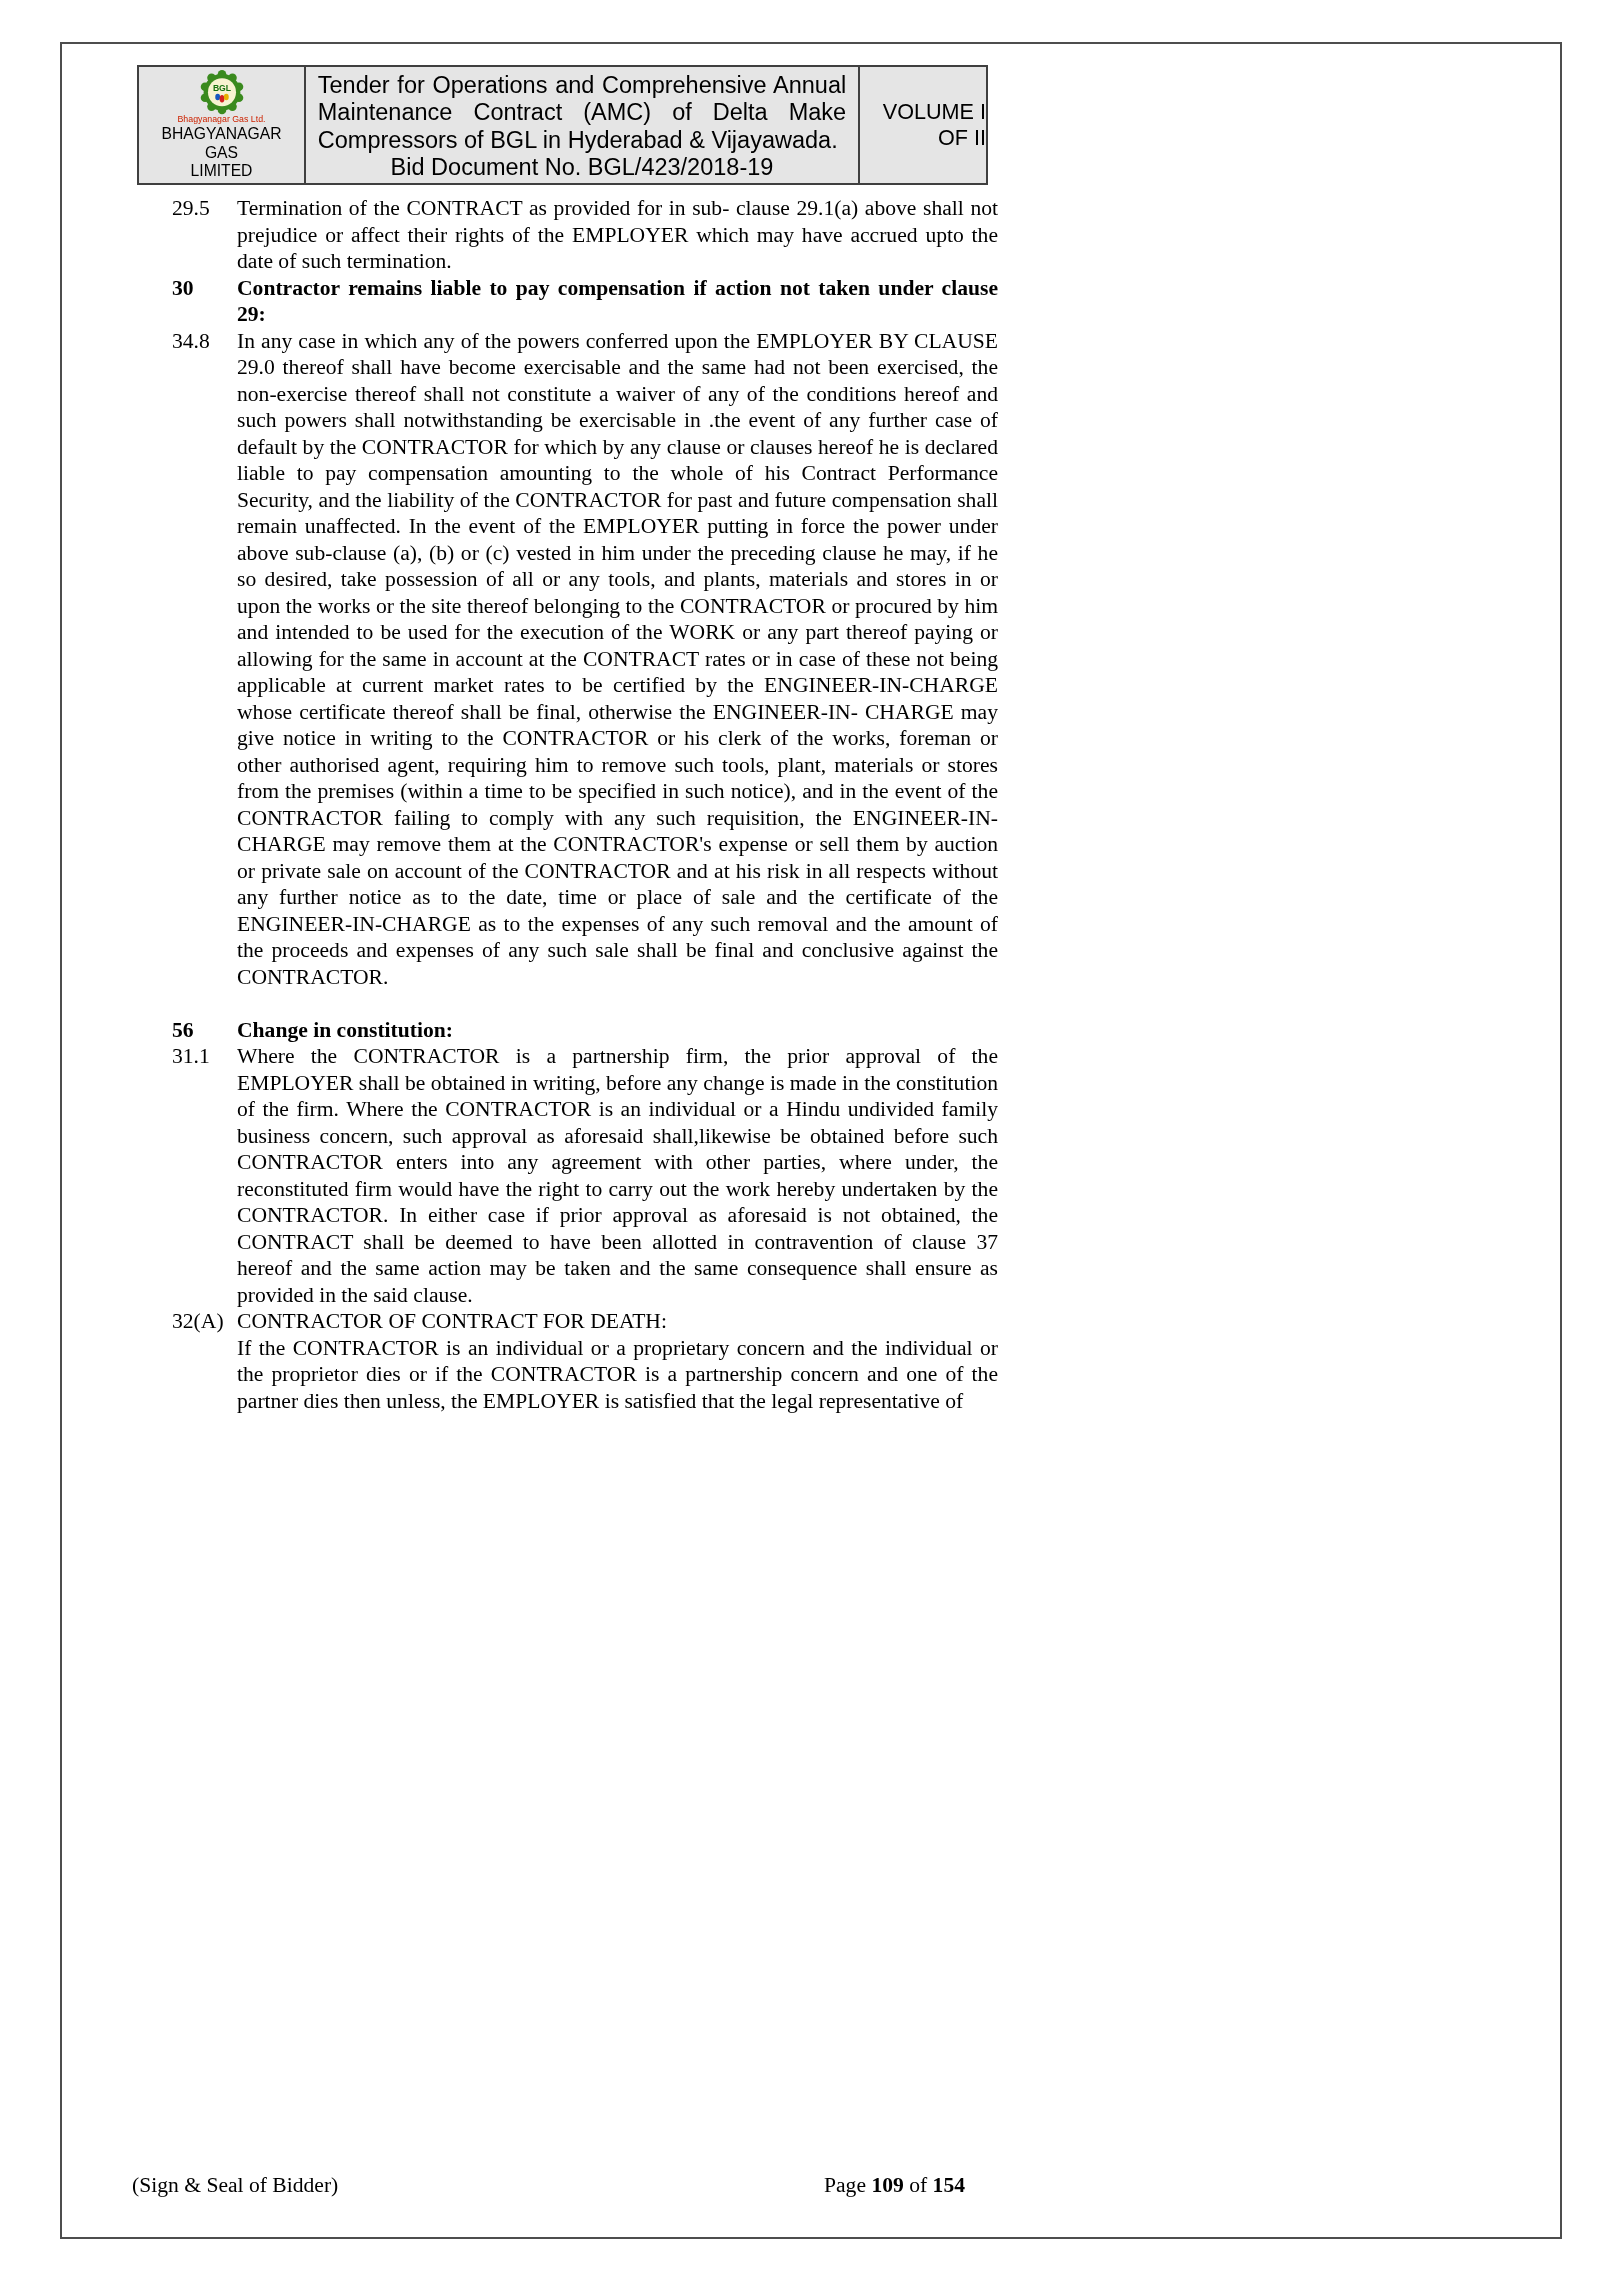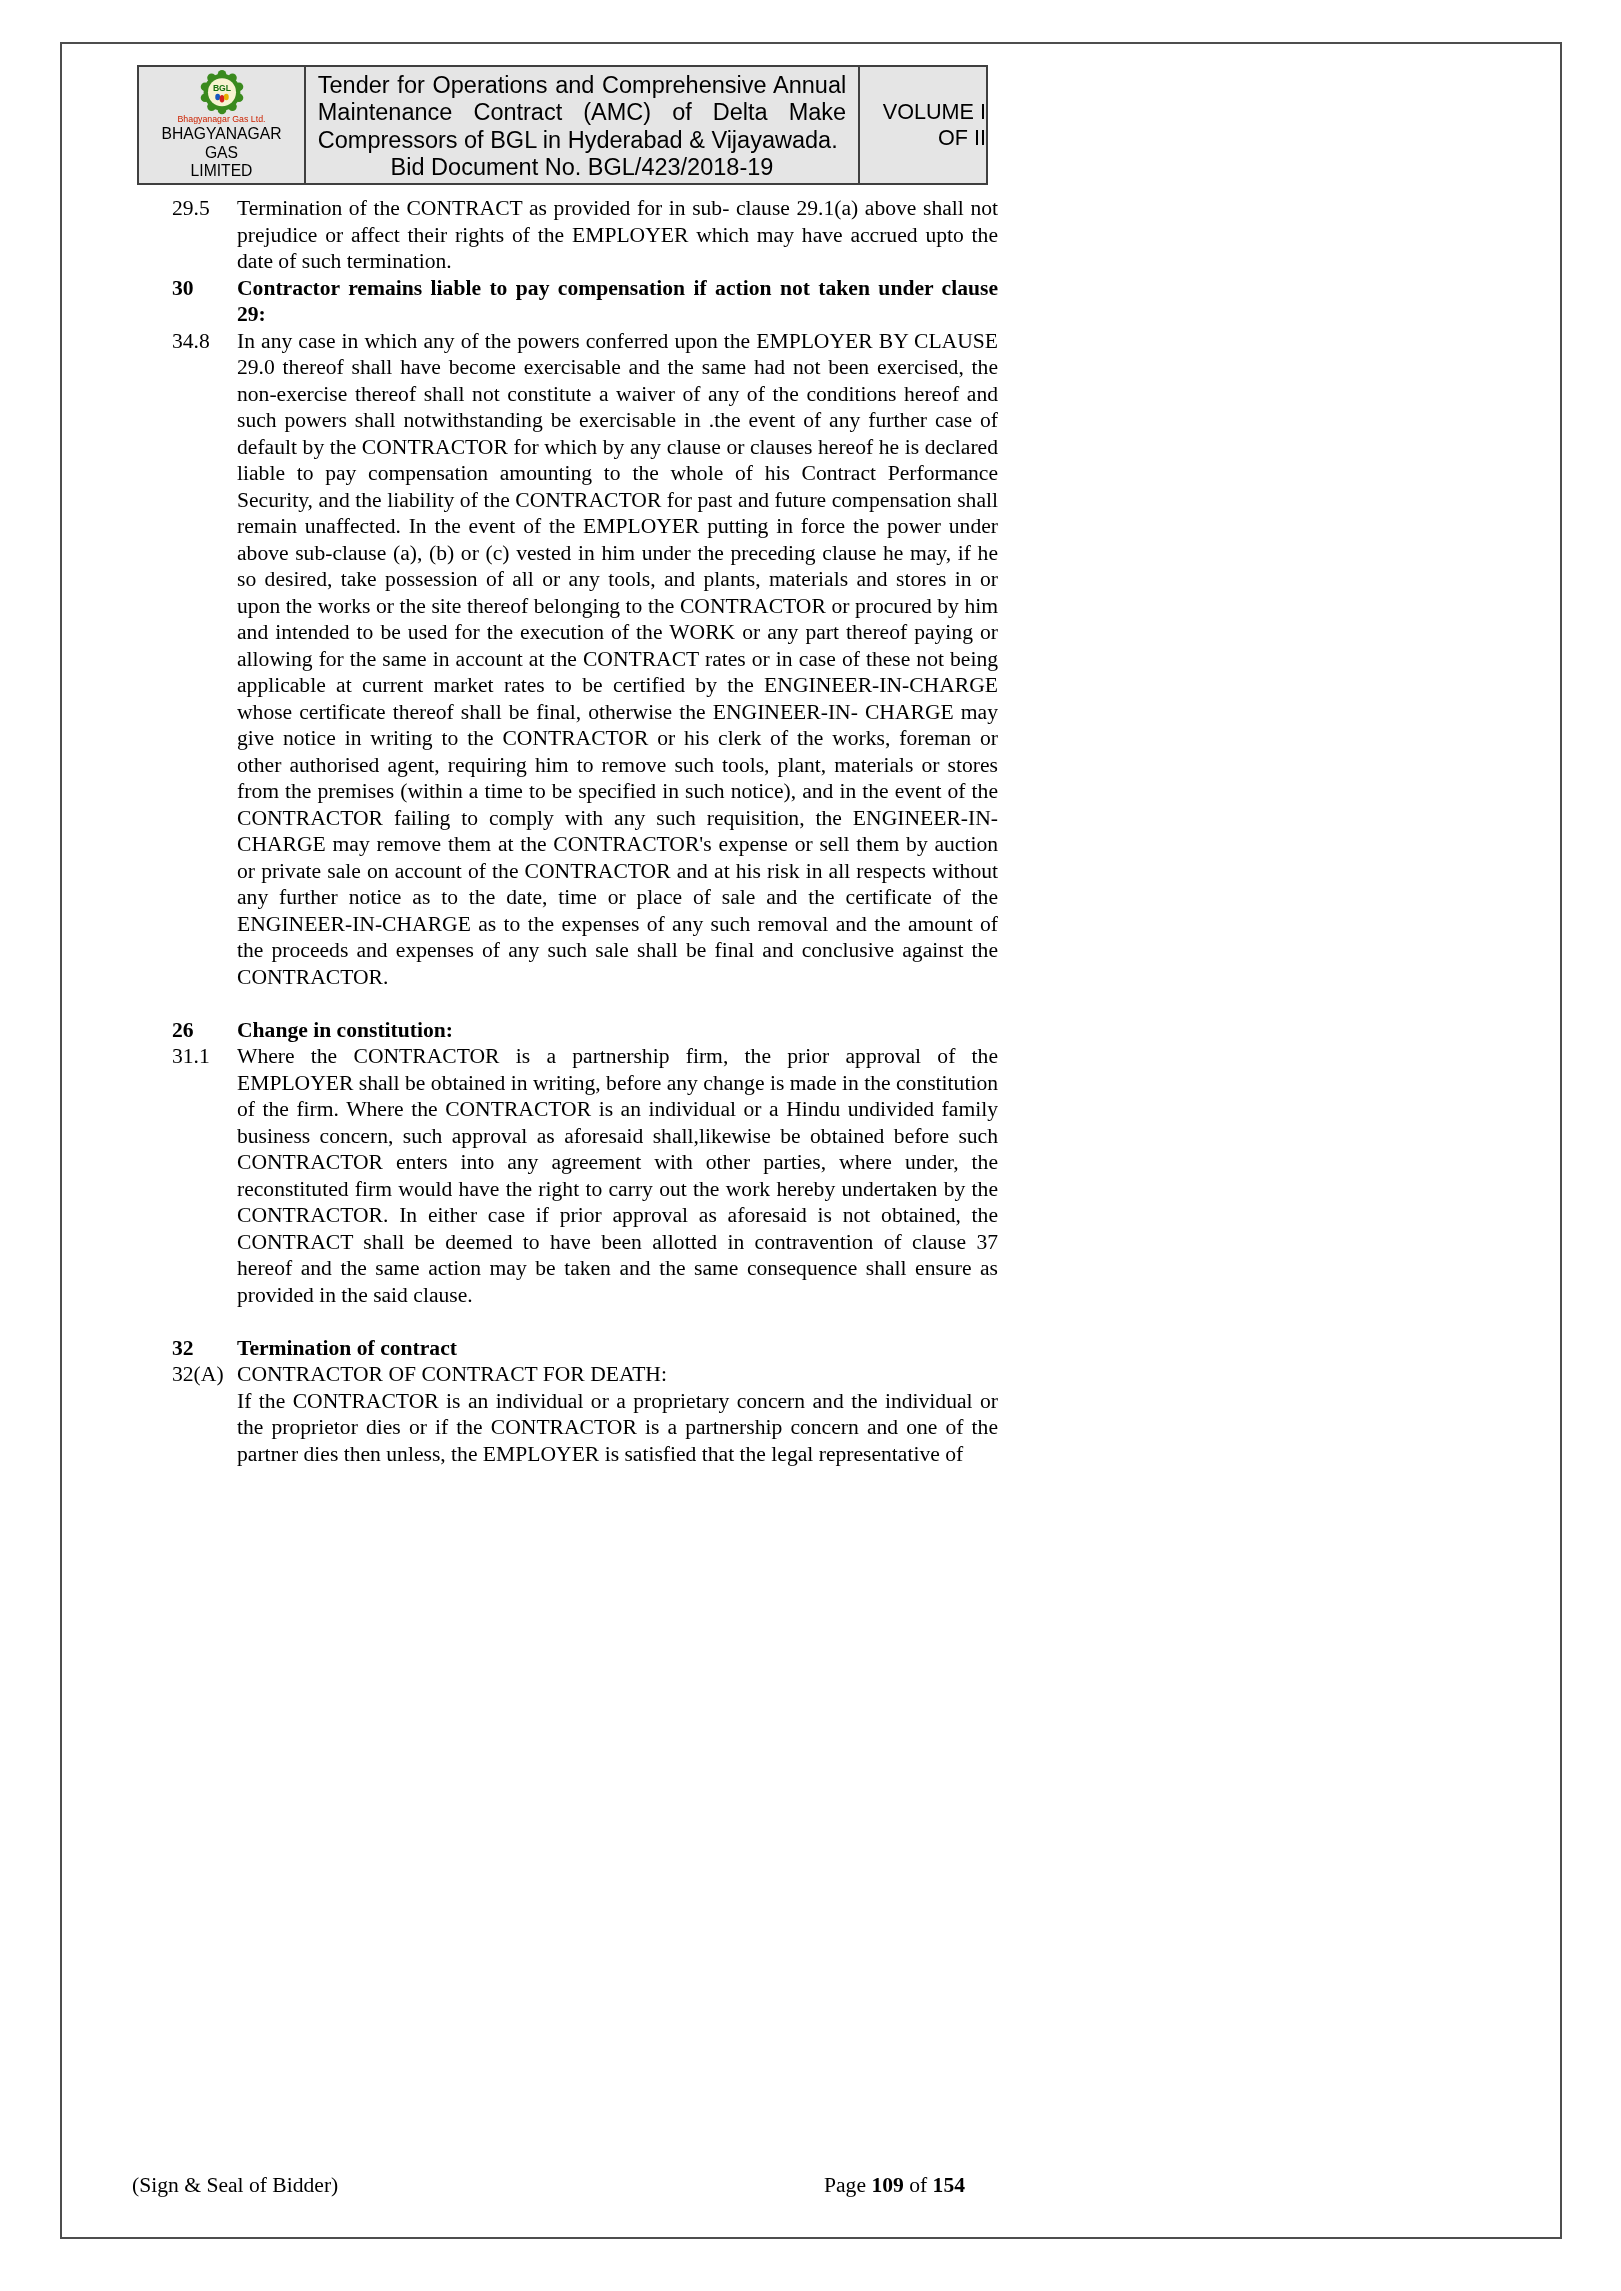--- a/index.html
+++ b/index.html
@@ -128,33 +128,29 @@
     <div class="cnum">30</div>
     <div class="ctext">Contractor remains liable to pay compensation if action not taken under clause 29:</div>
   </div>
 
   <div class="clause">
     <div class="cnum">34.8</div>
     <div class="ctext">In any case in which any of the powers conferred upon the EMPLOYER BY CLAUSE 29.0 thereof shall have become exercisable and the same had not been exercised, the non-exercise thereof shall not constitute a waiver of any of the conditions hereof and such powers shall notwithstanding be exercisable in .the event of any further case of default by the CONTRACTOR for which by any clause or clauses hereof he is declared liable to pay compensation amounting to the whole of his Contract Performance Security, and the liability of the CONTRACTOR for past and future compensation shall remain unaffected. In the event of the EMPLOYER putting in force the power under above sub-clause (a), (b) or (c) vested in him under the preceding clause he may, if he so desired, take possession of all or any tools, and plants, materials and stores in or upon the works or the site thereof belonging to the CONTRACTOR or procured by him and intended to be used for the execution of the WORK or any part thereof paying or allowing for the same in account at the CONTRACT rates or in case of these not being applicable at current market rates to be certified by the ENGINEER-IN-CHARGE whose certificate thereof shall be final, otherwise the ENGINEER-IN- CHARGE may give notice in writing to the CONTRACTOR or his clerk of the works, foreman or other authorised agent, requiring him to remove such tools, plant, materials or stores from the premises (within a time to be specified in such notice), and in the event of the CONTRACTOR failing to comply with any such requisition, the ENGINEER-IN-CHARGE may remove them at the CONTRACTOR's expense or sell them by auction or private sale on account of the CONTRACTOR and at his risk in all respects without any further notice as to the date, time or place of sale and the certificate of the ENGINEER-IN-CHARGE as to the expenses of any such removal and the amount of the proceeds and expenses of any such sale shall be final and conclusive against the CONTRACTOR.</div>
   </div>
 
   <div class="clause bold gap-before">
-    <div class="cnum">26</div>
+    <div class="cnum">56</div>
     <div class="ctext">Change in constitution:</div>
   </div>
 
   <div class="clause">
     <div class="cnum">31.1</div>
     <div class="ctext">Where the CONTRACTOR is a partnership firm, the prior approval of the EMPLOYER shall be obtained in writing, before any change is made in the constitution of the firm. Where the CONTRACTOR is an individual or a Hindu undivided family business concern, such approval as aforesaid shall,likewise be obtained before such CONTRACTOR enters into any agreement with other parties, where under, the reconstituted firm would have the right to carry out the work hereby undertaken by the CONTRACTOR. In either case if prior approval as aforesaid is not obtained, the CONTRACT shall be deemed to have been allotted in contravention of clause 37 hereof and the same action may be taken and the same consequence shall ensure as provided in the said clause.</div>
   </div>
 
-  <div class="clause bold gap-before">
-    <div class="cnum">32</div>
-    <div class="ctext">Termination of contract</div>
-  </div>
 
   <div class="clause">
     <div class="cnum">32(A)</div>
     <div class="ctext">
       <div class="clause-heading">CONTRACTOR OF CONTRACT FOR DEATH:</div>
       <div>If the CONTRACTOR is an individual or a proprietary concern and the individual or the proprietor dies or if the CONTRACTOR is a partnership concern and one of the partner dies then unless, the EMPLOYER is satisfied that the legal representative of</div>
     </div>
   </div>
 
 </div>

